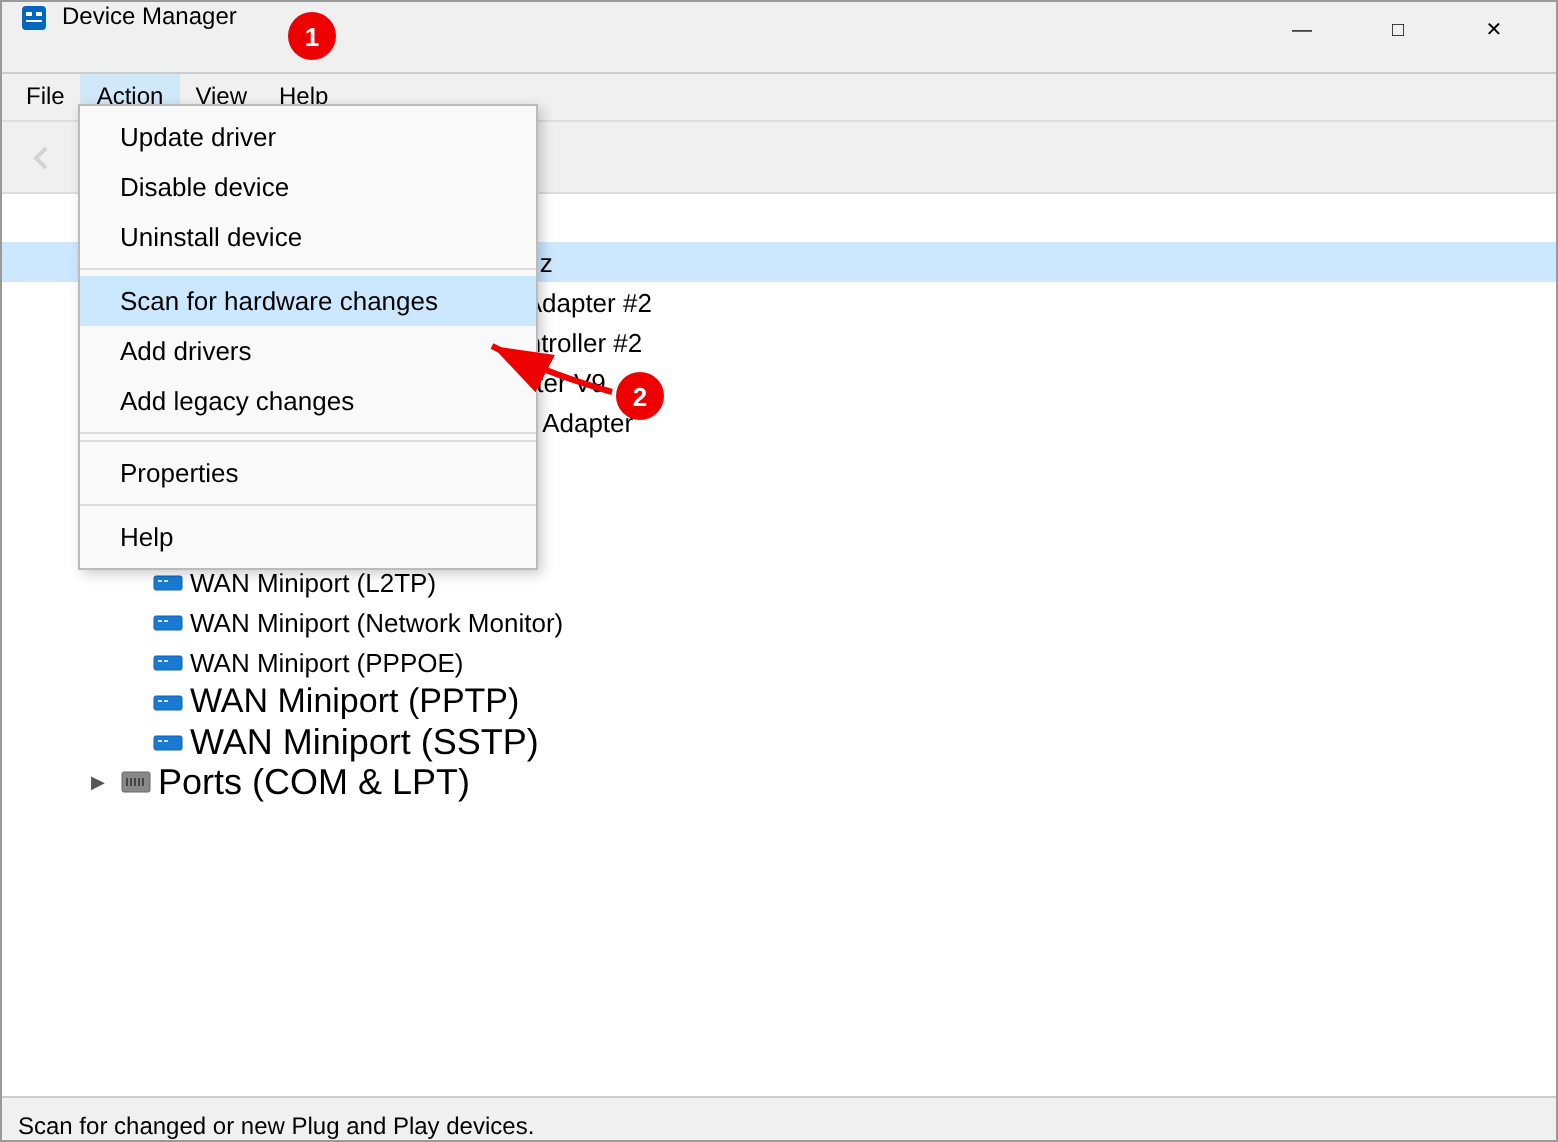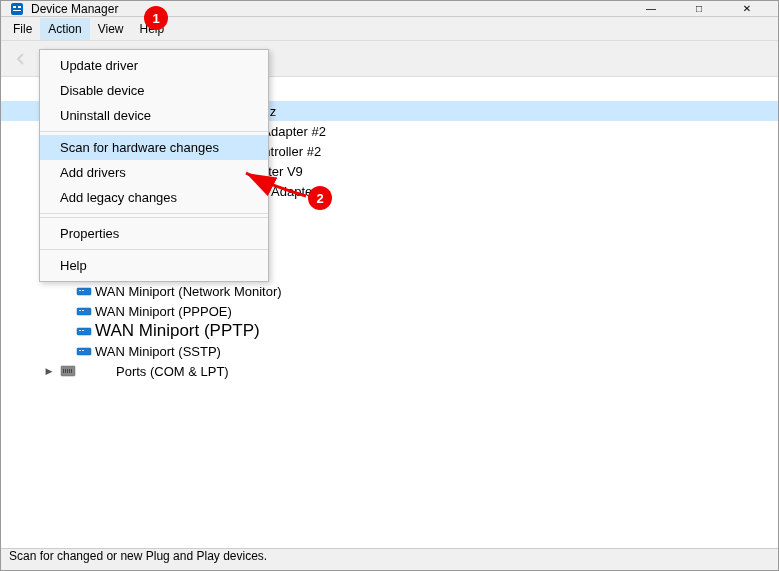--- a/index.html
+++ b/index.html
@@ -17,23 +17,23 @@
       width: 779px;
       height: 571px;
       background: #fff;
       border: 1px solid #999;
       display: flex;
       flex-direction: column;
     }
 
     .title-bar {
       background: #f0f0f0;
-      height: 16px;
-      display: flex;
-      align-items: center;
+      height: 36px;
+      display: flex;
+      align-items: flex-start;
       padding: 0 8px;
       border-bottom: 1px solid #ccc;
       user-select: none;
     }
 
     .title-bar-icon {
       width: 16px;
       height: 16px;
       margin-right: 6px;
       display: flex;
@@ -63,21 +63,20 @@
       justify-content: center;
       font-size: 10px;
       color: #000;
     }
 
     
     .menu-bar {
       height: 24px;
       background: #f0f0f0;
       display: flex;
-      align-items: center;
       padding: 0 4px;
       border-bottom: 1px solid #ddd;
       position: relative;
     }
 
     .menu-item {
       padding: 2px 8px;
       cursor: pointer;
       height: 22px;
       display: flex;
@@ -85,21 +84,21 @@
       font-size: 12px;
     }
 
     .menu-item:hover, .menu-item.active {
       background: #d0e8f8;
     }
 
     
     .dropdown-menu {
       position: absolute;
-      top: 32px;
+      top: 15px;
       left: 38px;
       background: #f9f9f9;
       border: 1px solid #bbb;
       box-shadow: 2px 2px 6px rgba(0,0,0,0.2);
       width: 230px;
       z-index: 1000;
       padding: 3px 0;
     }
 
     .dropdown-item {
@@ -202,21 +201,21 @@
       color: #0067c0;
       font-size: 13px;
     }
 
     
     .status-bar {
       height: 22px;
       background: #f0f0f0;
       border-top: 1px solid #ccc;
       display: flex;
-      align-items: flex-start;
+      align-items: flex-end;
       padding: 0 8px;
       font-size: 12px;
     }
 
     
     .annotation {
       position: absolute;
       width: 24px;
       height: 24px;
       border-radius: 50%;
@@ -468,36 +467,36 @@
 
       <div class="tree-item tree-item-indent3">
         <span class="tree-toggle" style="width:16px;"></span>
         <span class="tree-icon">
           <svg width="16" height="16" viewBox="0 0 16 16">
             <rect x="1" y="5" width="14" height="7" rx="1" fill="#1a7bd4" stroke="#1060b0" stroke-width="0.5"></rect>
             <rect x="3" y="7" width="2" height="1" fill="#fff" opacity="0.8"></rect>
             <rect x="6" y="7" width="2" height="1" fill="#fff" opacity="0.8"></rect>
           </svg>
         </span>
-        <span style="font-size:13px;">WAN Miniport (SSTP)</span>
+        <span style="font-size:18px;">WAN Miniport (SSTP)</span>
       </div>
 
       <div class="tree-item tree-item-indent2">
         <span class="tree-toggle">▶</span>
         <span class="tree-icon">
           <svg width="16" height="16" viewBox="0 0 16 16">
             <rect x="1" y="3" width="14" height="10" rx="1" fill="#888" stroke="#666" stroke-width="0.5"></rect>
             <rect x="3" y="6" width="1" height="4" fill="#444"></rect>
             <rect x="5" y="6" width="1" height="4" fill="#444"></rect>
             <rect x="7" y="6" width="1" height="4" fill="#444"></rect>
             <rect x="9" y="6" width="1" height="4" fill="#444"></rect>
             <rect x="11" y="6" width="1" height="4" fill="#444"></rect>
           </svg>
         </span>
-        <span style="font-size:13px;margin-left:37px;">Ports (COM &amp; LPT)</span>
+        <span style="font-size:18px;">Ports (COM &amp; LPT)</span>
       </div>
 
     </div>
   </div>
 
   <div class="status-bar">
     <span>Scan for changed or new Plug and Play devices.</span>
   </div>
 
   <div class="annotation" style="top: 5px; left: 143px;">

